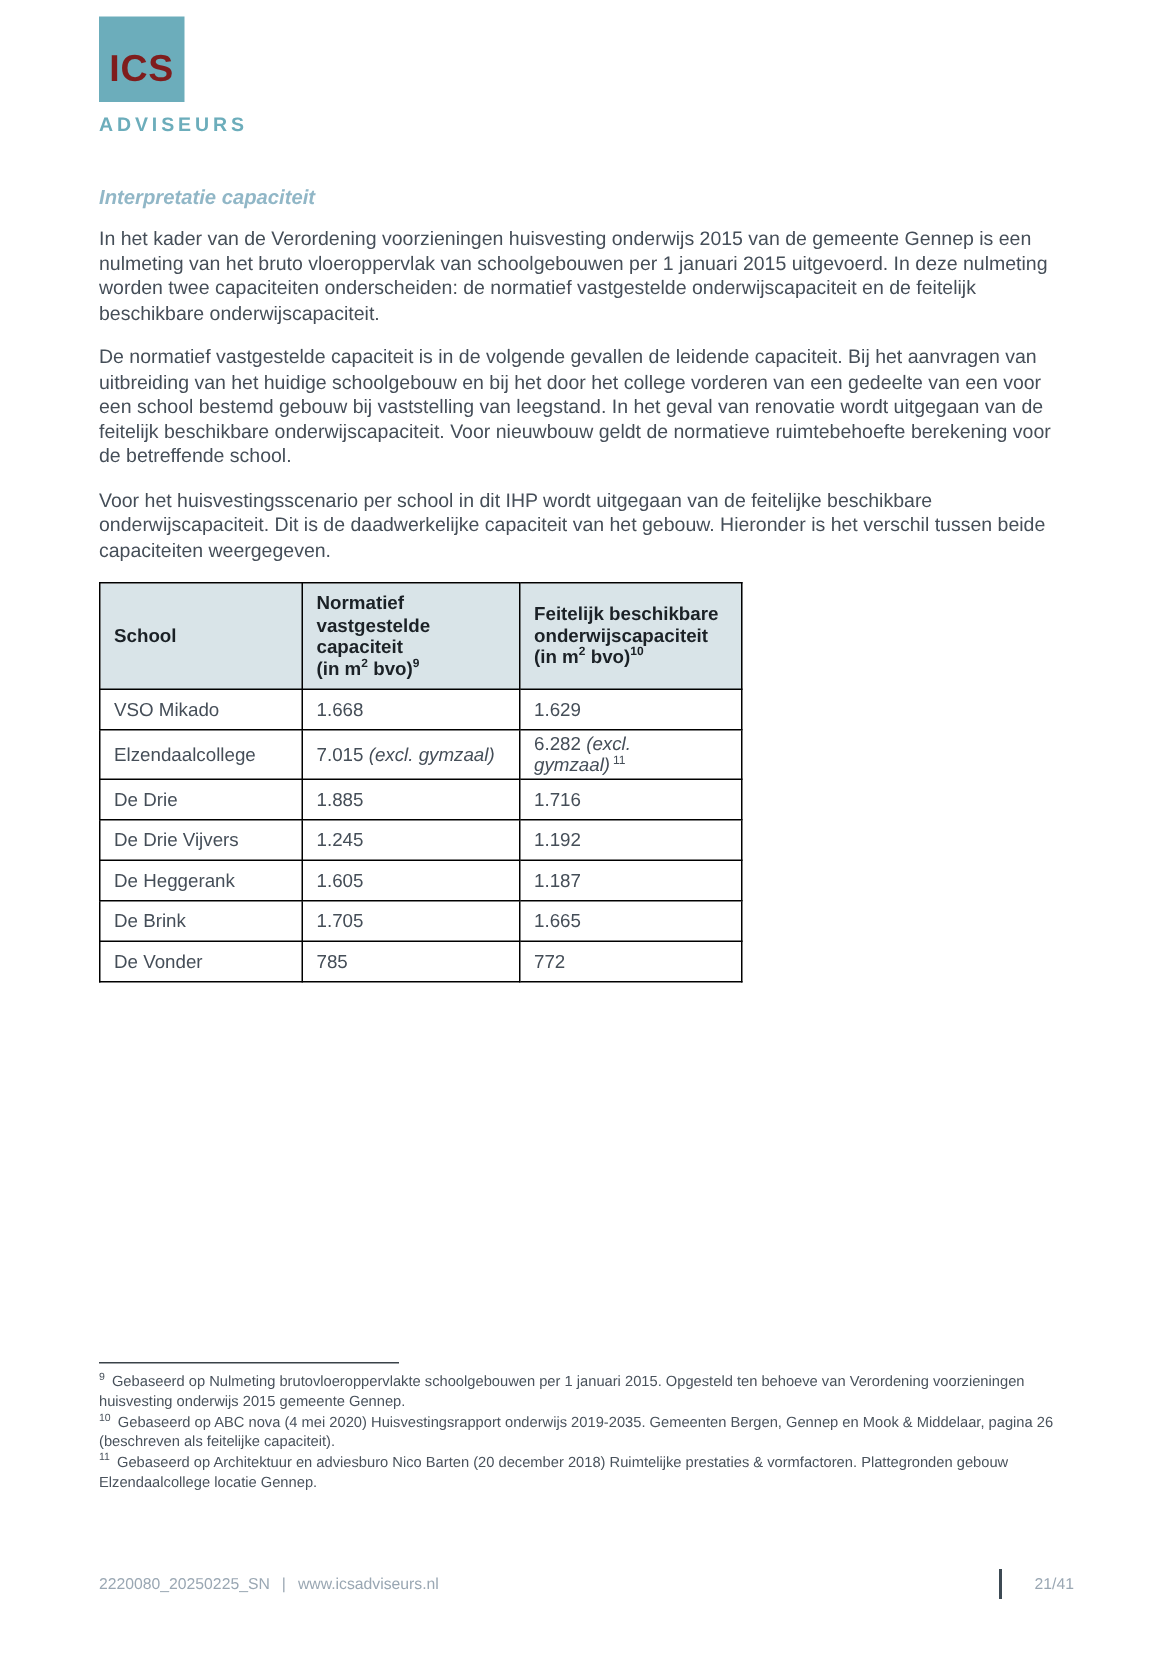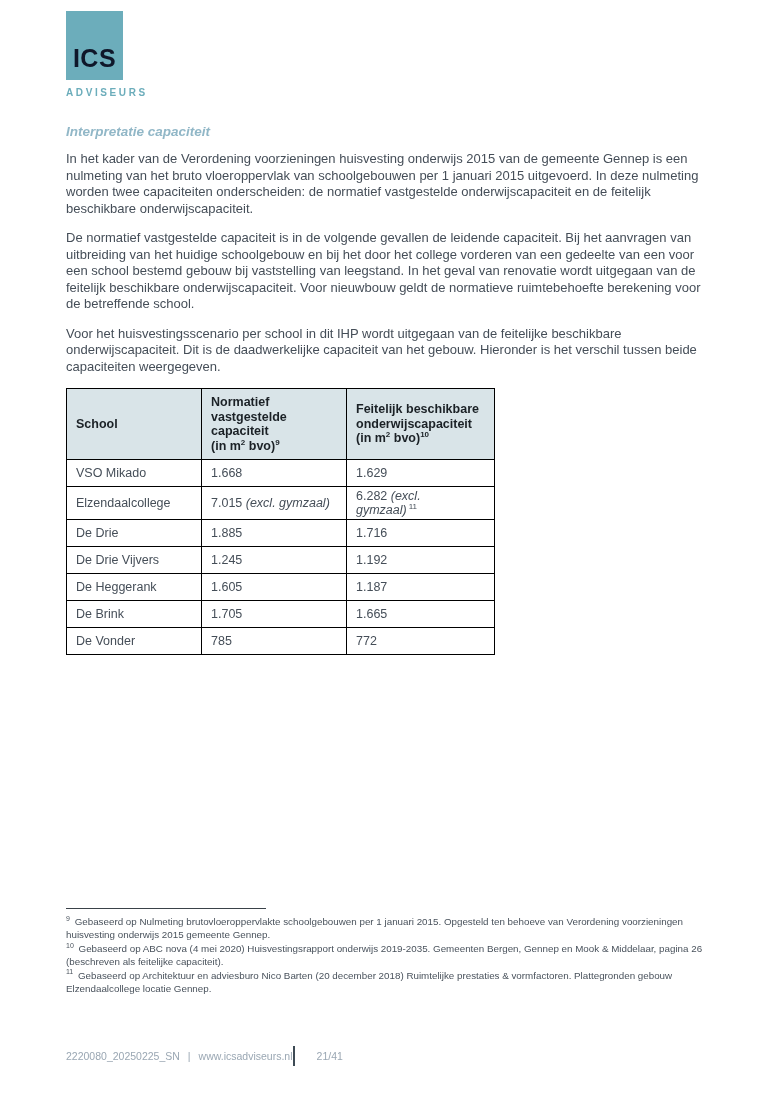--- a/index.html
+++ b/index.html
@@ -12,31 +12,31 @@
   .page {
     position: relative;
     width: 782px; height: 1111px;
     background: #fff;
     overflow: hidden;
   }
 
   
   .logo-block { position: absolute; left: 66px; top: 11px; }
   .logo-square {
-    width: 57px; height: 69px;
+    width: 57px; height: 57px;
     background: var(--brand, #6cadbb);
-    color: #0f172a;
+    color: #7f1d1d;
     display: flex; align-items: flex-end; justify-content: center;
     font-weight: bold; font-size: 25px; letter-spacing: 0.5px;
     padding-bottom: 7px;
   }
   .logo-sub {
     margin-top: 7px;
     color: var(--brand, #6cadbb);
-    font-weight: bold; font-size: 10px; letter-spacing: 2.6px;
+    font-weight: bold; font-size: 13px; letter-spacing: 2.6px;
   }
 
   
   .heading {
     position: absolute; left: 66px; top: 124px;
     margin: 0;
     font-style: italic; font-weight: bold;
     color: var(--heading, #91b7c7);
     font-size: 13.5px;
   }
@@ -86,21 +86,21 @@
   .fn-divider { width: 200px; border-top: 1px solid #3a4249; margin-bottom: 6px; }
   .footnote {
     font-size: 9.8px; line-height: 13.4px;
     color: #49525c;
   }
   .footnote sup { font-size: 7px; line-height: 0; margin-right: 2px; }
 
   
   .footer {
     position: absolute; left: 66px; top: 1046px; width: 650px;
-    display: flex; justify-content: flex-start; align-items: center;
+    display: flex; justify-content: space-between; align-items: center;
     font-size: 10.5px;
     color: var(--footertext, #9aa7b3);
   }
   .footer-left { display: flex; gap: 8px; align-items: center; }
   .footer-right { display: flex; align-items: center; gap: 22px; }
   .footer-bar { display: inline-block; width: 2px; height: 20px; background: #3d4a54; }
 </style>
 </head>
 <body>
 

